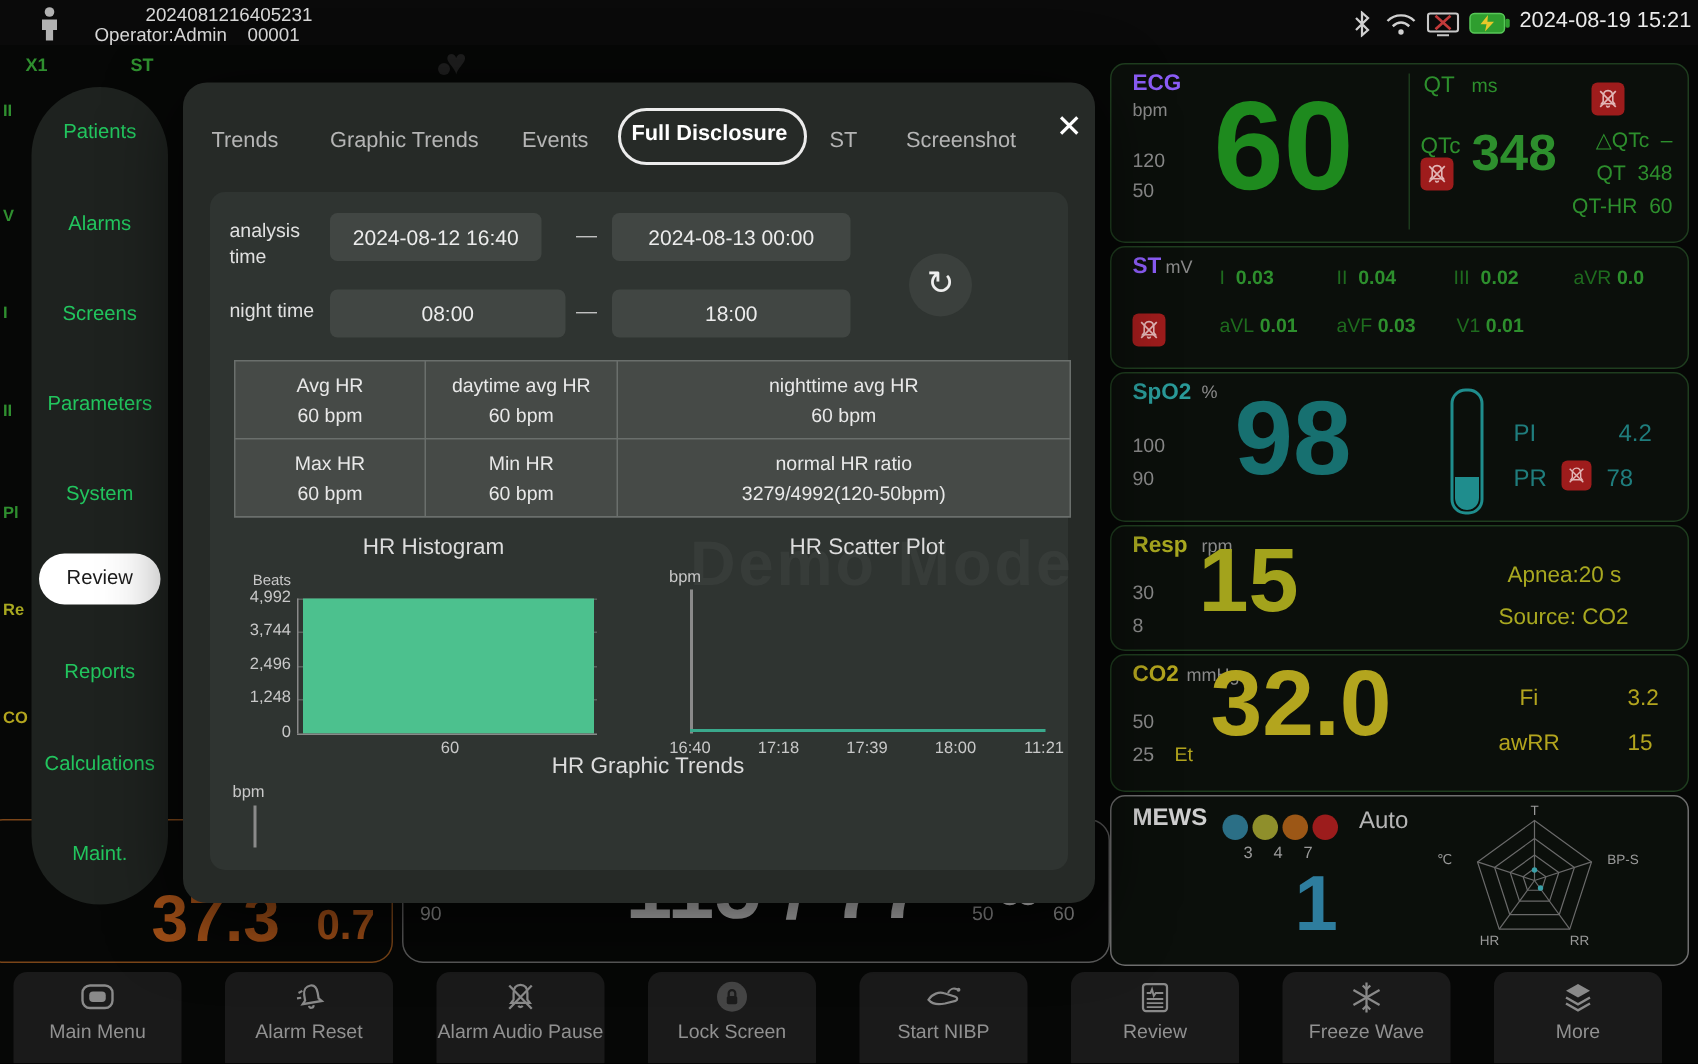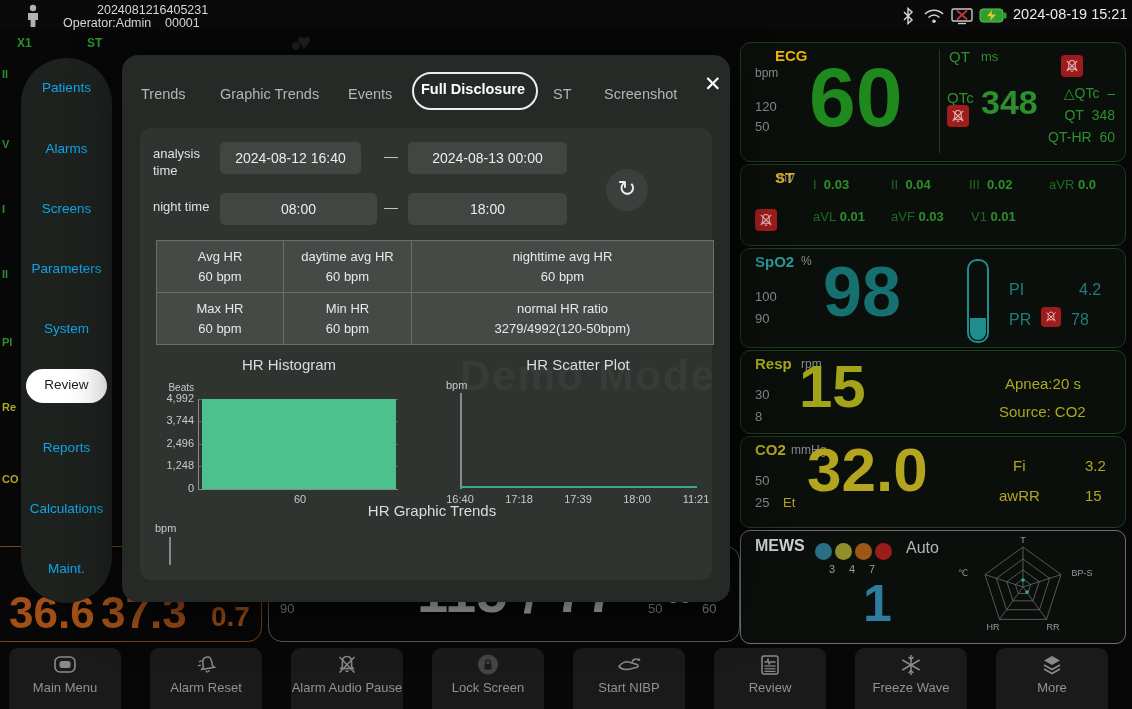--- a/index.html
+++ b/index.html
@@ -9,27 +9,27 @@
   
   .topbar{left:0;top:0;width:1132px;height:30px;background:#0a0a0a;}
   .tb-txt{color:#d8d8d8;font-size:12.5px;}
   
   .wl{font-size:11px;font-weight:bold;left:2px;width:18px;overflow:hidden;white-space:nowrap;}
   .w1{top:68px;color:#2f8f2f}.w2{top:138px;color:#2f8f2f}.w3{top:203px;color:#2f8f2f}
   .w4{top:268px;color:#2f8f2f}.w5{top:336px;color:#2f8f2f}.w6{top:401px;color:#a8a820}
   .w7{top:473px;color:#b3a51e}
   
   .sidebar{left:21px;top:58px;width:91px;height:545px;background:#1e221f;border-radius:46px;z-index:30;}
-  .nav-item{left:21px;width:91px;height:20px;text-align:center;font-size:13.5px;color:#0ea5e9;z-index:31;cursor:pointer;}
+  .nav-item{left:21px;width:91px;height:20px;text-align:center;font-size:13.5px;color:#22c55e;z-index:31;cursor:pointer;}
   .nav-sel-pill{left:26px;top:369px;width:81px;height:34px;background:#fff;border-radius:17px;z-index:31;}
   .nav-sel{left:26px;top:377px;width:81px;height:20px;text-align:center;font-size:13.5px;color:#1c1c1c;z-index:32;}
   
   .tile{background:#0b0f0b;border:1px solid #1f3d1f;border-radius:10px;}
   .lim{font-size:13px;color:#8a8a8a;}
-  .g{color:#2d8f2d;} .glabel{color:#eab308;font-weight:bold;font-size:15px;margin-left:20px;}
+  .g{color:#2d8f2d;} .glabel{color:#8b5cf6;font-weight:bold;font-size:15px;}
   .unit{color:#8a8a8a;font-size:12px;}
   .bigval{font-weight:bold;line-height:1;}
   .belloff{width:22px;height:22px;background:#9e1c1c;border-radius:4px;display:flex;align-items:center;justify-content:center;}
   
   .modal{left:122px;top:55px;width:608px;height:547px;background:#262a27;border-radius:16px;z-index:40;box-shadow:0 10px 50px rgba(0,0,0,.65);}
   .tab{font-size:14.5px;color:#b5b5b5;z-index:41;cursor:pointer;white-space:nowrap;}
   .tab-pill{border:2px solid #ececec;border-radius:19px;z-index:41;}
   .panel{left:140px;top:128px;width:572px;height:452px;background:#2f3431;border-radius:10px;z-index:41;}
   .mz{z-index:42;}
   .field{background:#414643;border-radius:5px;height:32px;line-height:32px;text-align:center;font-size:14px;color:#ececec;}
@@ -237,21 +237,20 @@
       <circle cx="77" cy="59" r="1.8" fill="#3aa0a8"></circle>
       <text x="73" y="10" text-anchor="middle" font-size="9" fill="#9a9a9a">T</text>
       <text x="132" y="43" text-anchor="middle" font-size="9" fill="#9a9a9a">BP-S</text>
       <text x="103" y="97" text-anchor="middle" font-size="9" fill="#9a9a9a">RR</text>
       <text x="43" y="97" text-anchor="middle" font-size="9" fill="#9a9a9a">HR</text>
       <text x="13" y="43" text-anchor="middle" font-size="9" fill="#9a9a9a">℃</text>
     </svg>
   </div>
 
   <div class="abs" style="left:-12px;top:546px;width:272px;height:94px;border:1px solid #7a4518;border-radius:14px">
-    <span class="abs bigval" style="left:20px;top:44px;font-size:44px;color:#a14f17">36.6</span>
     <span class="abs bigval" style="left:112px;top:44px;font-size:44px;color:#a14f17">37.3</span>
     <span class="abs bigval" style="left:222px;top:56px;font-size:28px;color:#a14f17">0.7</span>
   </div>
   <div class="abs" style="left:268px;top:546px;width:470px;height:94px;border:1px solid #5a5a5a;border-radius:14px">
     <span class="abs lim" style="left:8px;top:32px">160</span>
     <span class="abs lim" style="left:11px;top:54px">90</span>
     <div class="abs bigval" style="left:148px;top:18px;font-size:56px;color:#b2b2b2;display:flex;gap:16px">
       <span>115</span>
         <span>/</span>
         <span>77</span>

